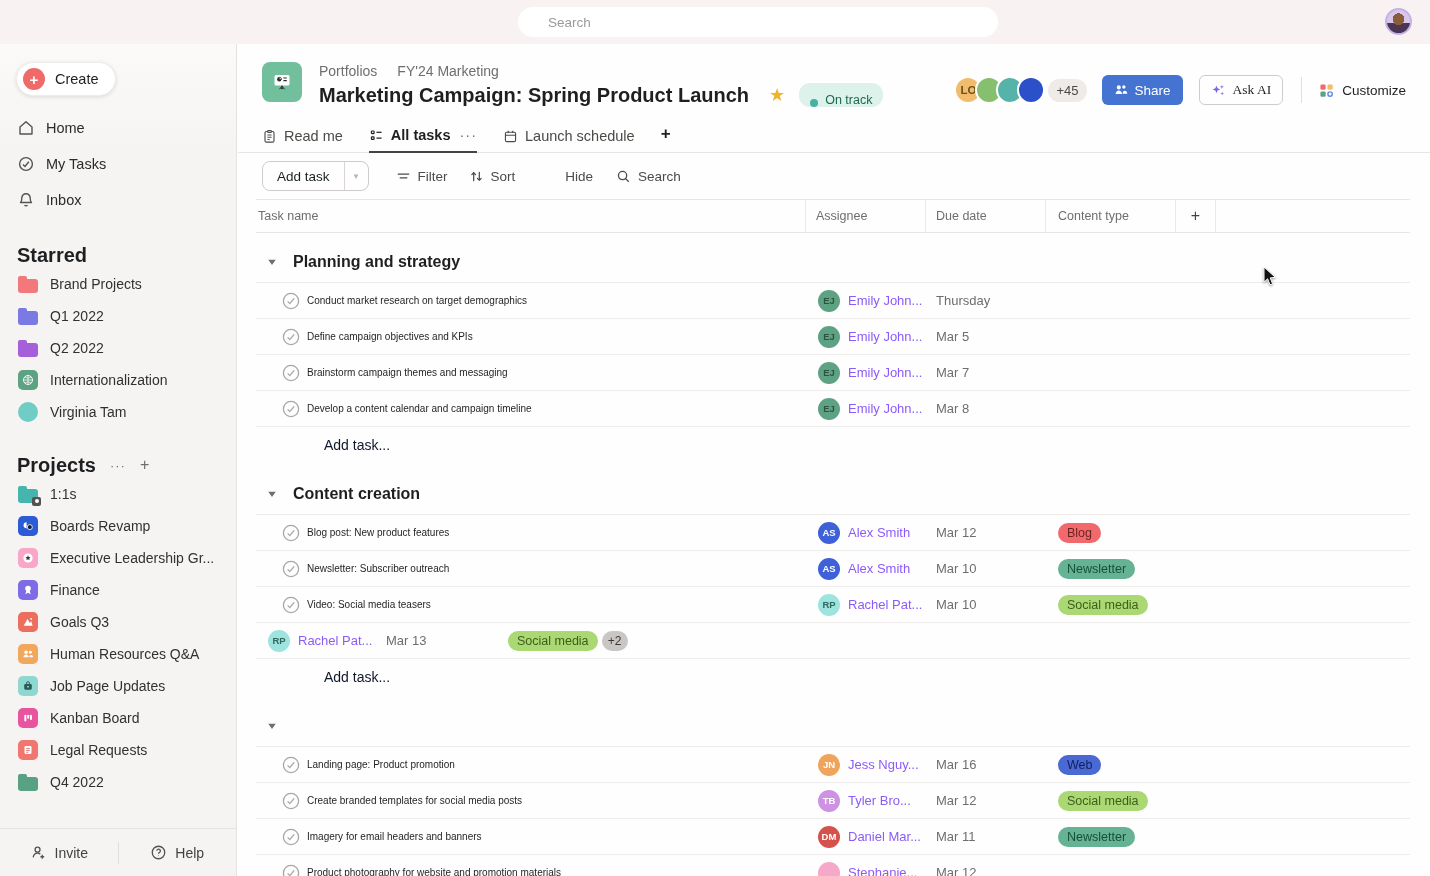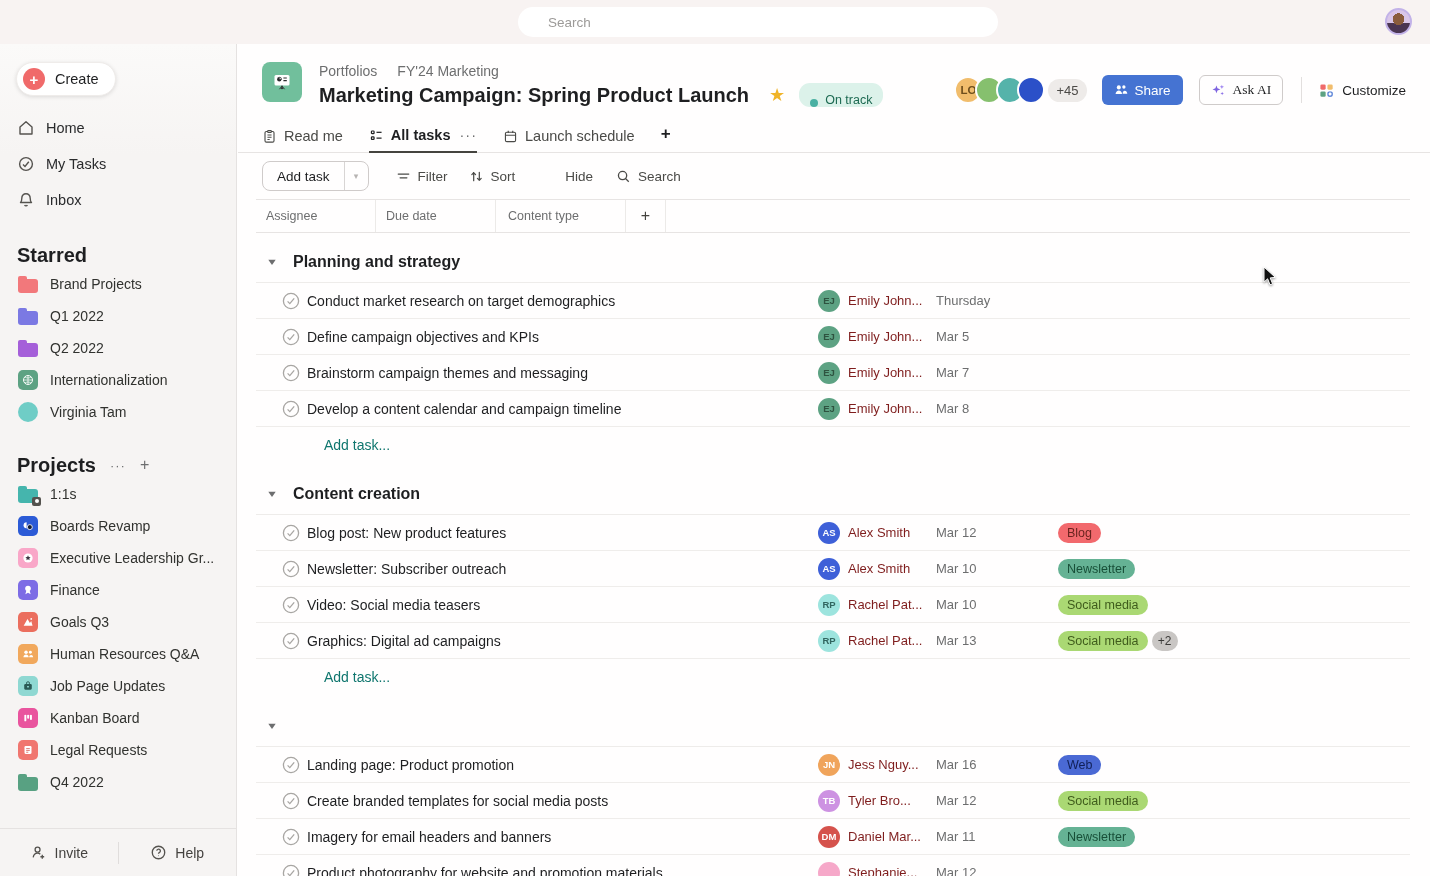--- a/index.html
+++ b/index.html
@@ -86,31 +86,31 @@
   .hc-type { width:130px; padding-left:12px; }
   .hc-plus { width:40px; justify-content:center; font-size:16px; color:#44433f; cursor:pointer; }
   .hc-tail { width:194px; border-right:none !important; }
 
   .section { margin-top:10px; }
   .section:first-of-type { margin-top:8px; }
   .sec-head { height:42px; display:flex; align-items:center; gap:16px; padding-left:11px; border-bottom:1px solid #eeecea; cursor:pointer; }
   .sec-title { font-size:16px; font-weight:600; color:#1e1f21; }
   .row { height:36px; display:flex; align-items:center; border-bottom:1px solid #efedeb; }
   .c-name { flex:1; display:flex; align-items:center; gap:7px; padding-left:26px; min-width:0; }
-  .t-name { font-size:14px; color:#1e1f21; white-space:nowrap; overflow:hidden; cursor:pointer; }
+  .t-name { font-size:10px; color:#1e1f21; white-space:nowrap; overflow:hidden; cursor:pointer; }
   .c-assignee { width:120px; display:flex; align-items:center; gap:8px; padding-left:12px; }
   .row-av { width:22px; height:22px; border-radius:50%; flex:none; display:flex; align-items:center; justify-content:center; font-size:9.5px; font-weight:700; }
-  .a-name { font-size:13px; color:#7f1d1d; white-space:nowrap; }
+  .a-name { font-size:13px; color:#8b5cf6; white-space:nowrap; }
   .c-due { width:120px; padding-left:10px; font-size:13px; color:#6d6e6f; }
   .c-type { width:130px; display:flex; align-items:center; padding-left:12px; }
   .pill { height:20px; padding:0 9px; border-radius:10px; font-size:12.5px; display:flex; align-items:center; white-space:nowrap; cursor:pointer; }
   .pill-extra { height:20px; min-width:26px; justify-content:center; padding:0 6px; border-radius:10px; font-size:12px; display:flex; align-items:center; margin-left:4px; }
   .c-plus { width:40px; } .c-tail { width:194px; }
   .row.add { border-bottom:none; }
-  .row.add .addtxt { padding-left:68px; font-size:14px; color:#0f766e; cursor:pointer; }
+  .row.add .addtxt { padding-left:68px; font-size:14px; color:#0f172a; cursor:pointer; }
 
   .cursor { position:absolute; left:1263px; top:266px; z-index:50; filter:drop-shadow(0 1px 1px rgba(0,0,0,.4)); }
   svg { display:block; }
 </style>
 </head>
 <body>
 
 <div class="topbar">
   <div class="brand">
     <span class="logo-dots">
@@ -481,20 +481,21 @@
             <circle cx="7" cy="7" r="4.4"></circle>
             <path d="m10.4 10.4 3.2 3.2"></path>
           </svg>
         </span>
       <span>Search</span>
     </span>
   </div>
 
   <div class="list-area">
     <div class="table-head">
+      <div class="hc hc-name">Task name</div>
       <div class="hc hc-assignee">Assignee</div>
       <div class="hc hc-due">Due date</div>
       <div class="hc hc-type">Content type</div>
       <div class="hc hc-plus">+</div>
       <div class="hc hc-tail"></div>
     </div>
     <div id="sections">
         <div class="section">
           <div class="sec-head">
             <span>
@@ -650,29 +651,20 @@
               <span class="a-name">Rachel Pat...</span>
             </div>
             <div class="c-due">Mar 10</div>
             <div class="c-type">
               <span class="pill" style="background: rgb(170, 216, 115); color: rgb(63, 92, 28);">Social media</span>
             </div>
             <div class="c-plus"></div>
             <div class="c-tail"></div>
           </div>
           <div class="row">
-            <div class="c-name">
-              <span>
-                <svg width="18" height="18" viewBox="0 0 18 18" fill="none" stroke="#a8a6a3" stroke-width="1.3">
-                  <circle cx="9" cy="9" r="7.6"></circle>
-                  <path d="M5.6 9.4l2.2 2.2 4.4-5.2"></path>
-                </svg>
-              </span>
-              <span class="t-name">Graphics: Digital ad campaigns</span>
-            </div>
             <div class="c-assignee">
               <span class="row-av" style="background: rgb(157, 228, 222); color: rgb(49, 101, 95);">RP</span>
               <span class="a-name">Rachel Pat...</span>
             </div>
             <div class="c-due">Mar 13</div>
             <div class="c-type">
               <span class="pill" style="background: rgb(170, 216, 115); color: rgb(63, 92, 28);">Social media</span>
               <span class="pill-extra" style="background: rgb(201, 198, 196); color: rgb(59, 58, 56);">+2</span>
             </div>
             <div class="c-plus"></div>

